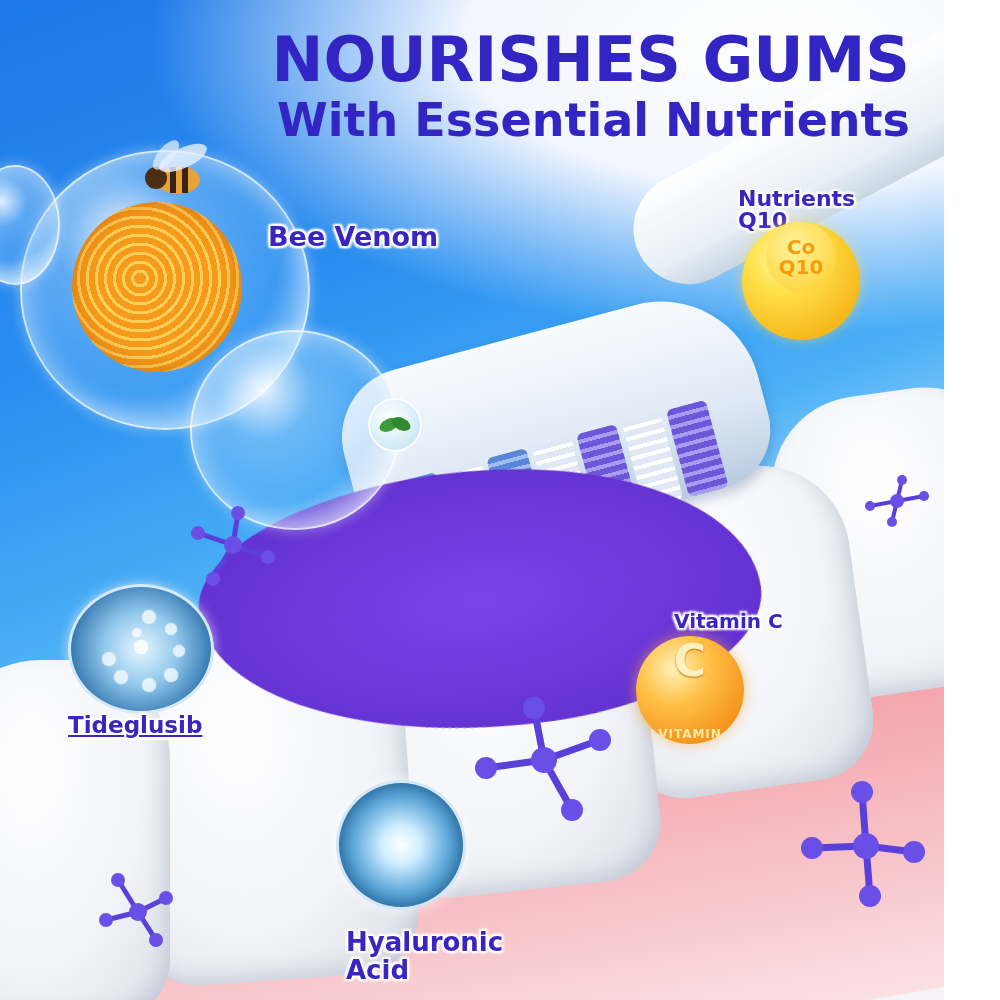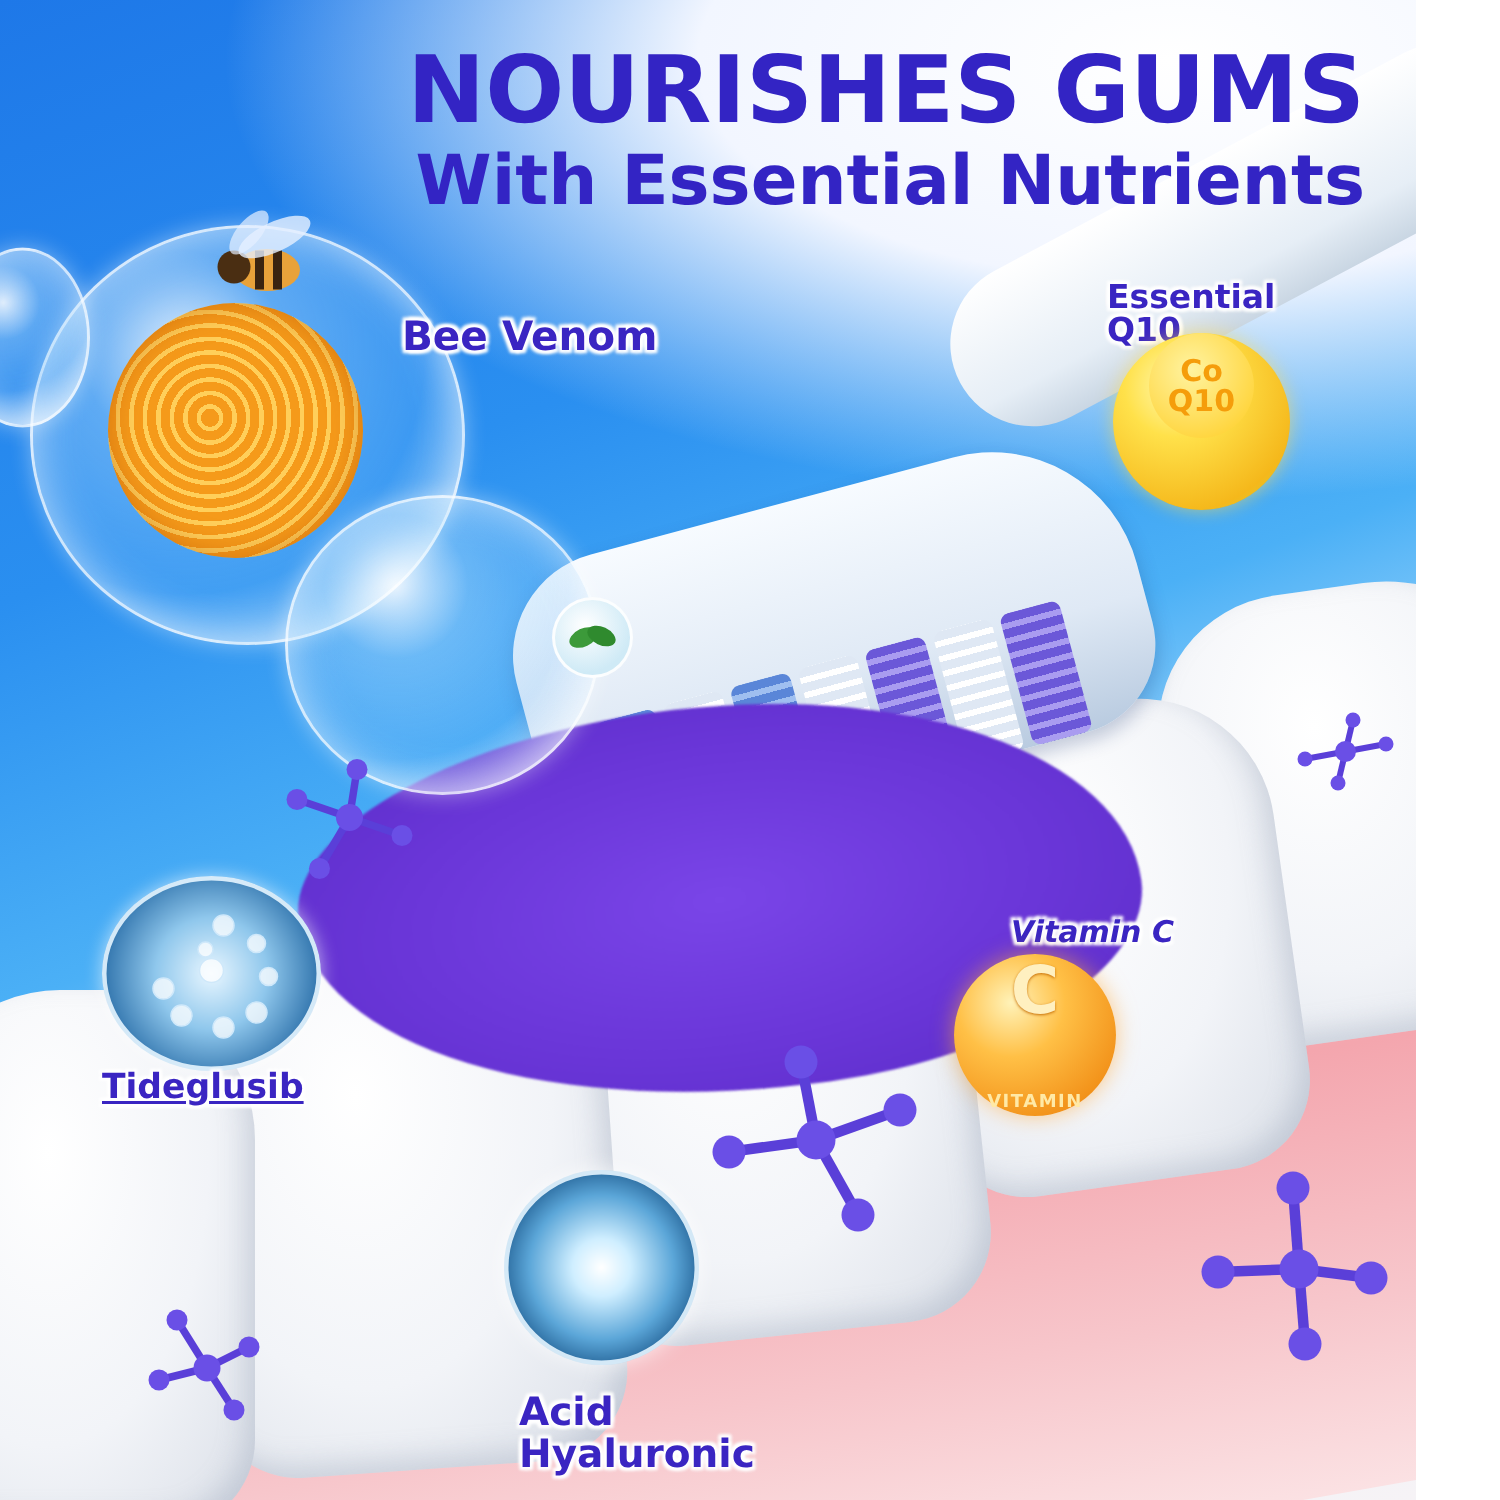--- a/index.html
+++ b/index.html
@@ -161,41 +161,41 @@
   <div class="bubble bubble-glass" style="left:190px;top:330px;width:210px;height:200px;"></div>
   <div class="bubble bubble-glass" style="left:-30px;top:165px;width:90px;height:120px;"></div>
   <svg class="bee" viewBox="0 0 90 80" style="left:128px;top:130px;">
     <ellipse cx="50" cy="50" rx="22" ry="14" fill="#e8a23a"></ellipse>
     <rect x="42" y="37" width="6" height="26" fill="#3a2410"></rect>
     <rect x="54" y="37" width="6" height="26" fill="#3a2410"></rect>
     <circle cx="28" cy="48" r="11" fill="#4a2e12"></circle>
     <ellipse cx="55" cy="28" rx="26" ry="10" fill="rgba(230,240,255,0.8)" transform="rotate(-25 55 28)"></ellipse>
     <ellipse cx="38" cy="25" rx="18" ry="8" fill="rgba(230,240,255,0.7)" transform="rotate(-50 38 25)"></ellipse>
   </svg>
-  <div class="label" style="left:268px;top:212px;font-size:27px;">Bee Venom</div>
+  <div class="label" style="left:268px;top:224px;font-size:27px;">Bee Venom</div>
 
   <div class="mint">
     <svg width="34" height="26" viewBox="0 0 34 26">
       <ellipse cx="11" cy="13" rx="10" ry="6" fill="#3c9a3a" transform="rotate(-25 11 13)"></ellipse>
       <ellipse cx="23" cy="12" rx="10" ry="6" fill="#2f8a2e" transform="rotate(25 23 12)"></ellipse>
     </svg>
   </div>
 
   <div class="label" style="left:738px;top:188px;font-size:22px;line-height:22px;">
-    <div>Essential</div>
+    <div>Nutrients</div>
     <div>Q10</div>
   </div>
   <div class="coq10">
     <div class="inner">
       <span>Co</span>
       <span>Q10</span>
     </div>
   </div>
 
-  <div class="label" style="left:674px;top:608px;font-size:20px;font-style:italic;">Vitamin C</div>
+  <div class="label" style="left:674px;top:608px;font-size:20px;">Vitamin C</div>
   <div class="vitc">
     <span class="c">C</span>
     <span class="v">VITAMIN</span>
   </div>
 
   <div class="tide">
     <svg width="140" height="124" viewBox="0 0 140 124">
       <g fill="rgba(255,255,255,0.75)" stroke="#cfe8fa" stroke-width="1">
         <circle cx="70" cy="60" r="8"></circle>
           <circle cx="78" cy="30" r="7"></circle>
@@ -206,22 +206,22 @@
         <circle cx="100" cy="88" r="7"></circle>
           <circle cx="108" cy="64" r="6"></circle>
           <circle cx="100" cy="42" r="6"></circle>
       </g>
     </svg>
   </div>
   <div class="label" style="left:68px;top:712px;font-size:23px;text-decoration:underline;">Tideglusib</div>
 
   <div class="hyal"></div>
   <div class="label" style="left:346px;top:928px;font-size:26px;line-height:28px;">
+    <div>Hyaluronic</div>
     <div>Acid</div>
-    <div>Hyaluronic</div>
   </div>
 
   <svg class="mol" style="left:188px;top:505px;" width="90" height="82" viewBox="0 0 90 82">
     <g stroke="#5a3fd8" stroke-width="5">
         <line x1="45" y1="40" x2="50" y2="8"></line>
         <line x1="45" y1="40" x2="10" y2="28"></line>
         <line x1="45" y1="40" x2="80" y2="52"></line>
         <line x1="45" y1="40" x2="25" y2="74"></line>
       </g>
     <g fill="#6a4fe6">

